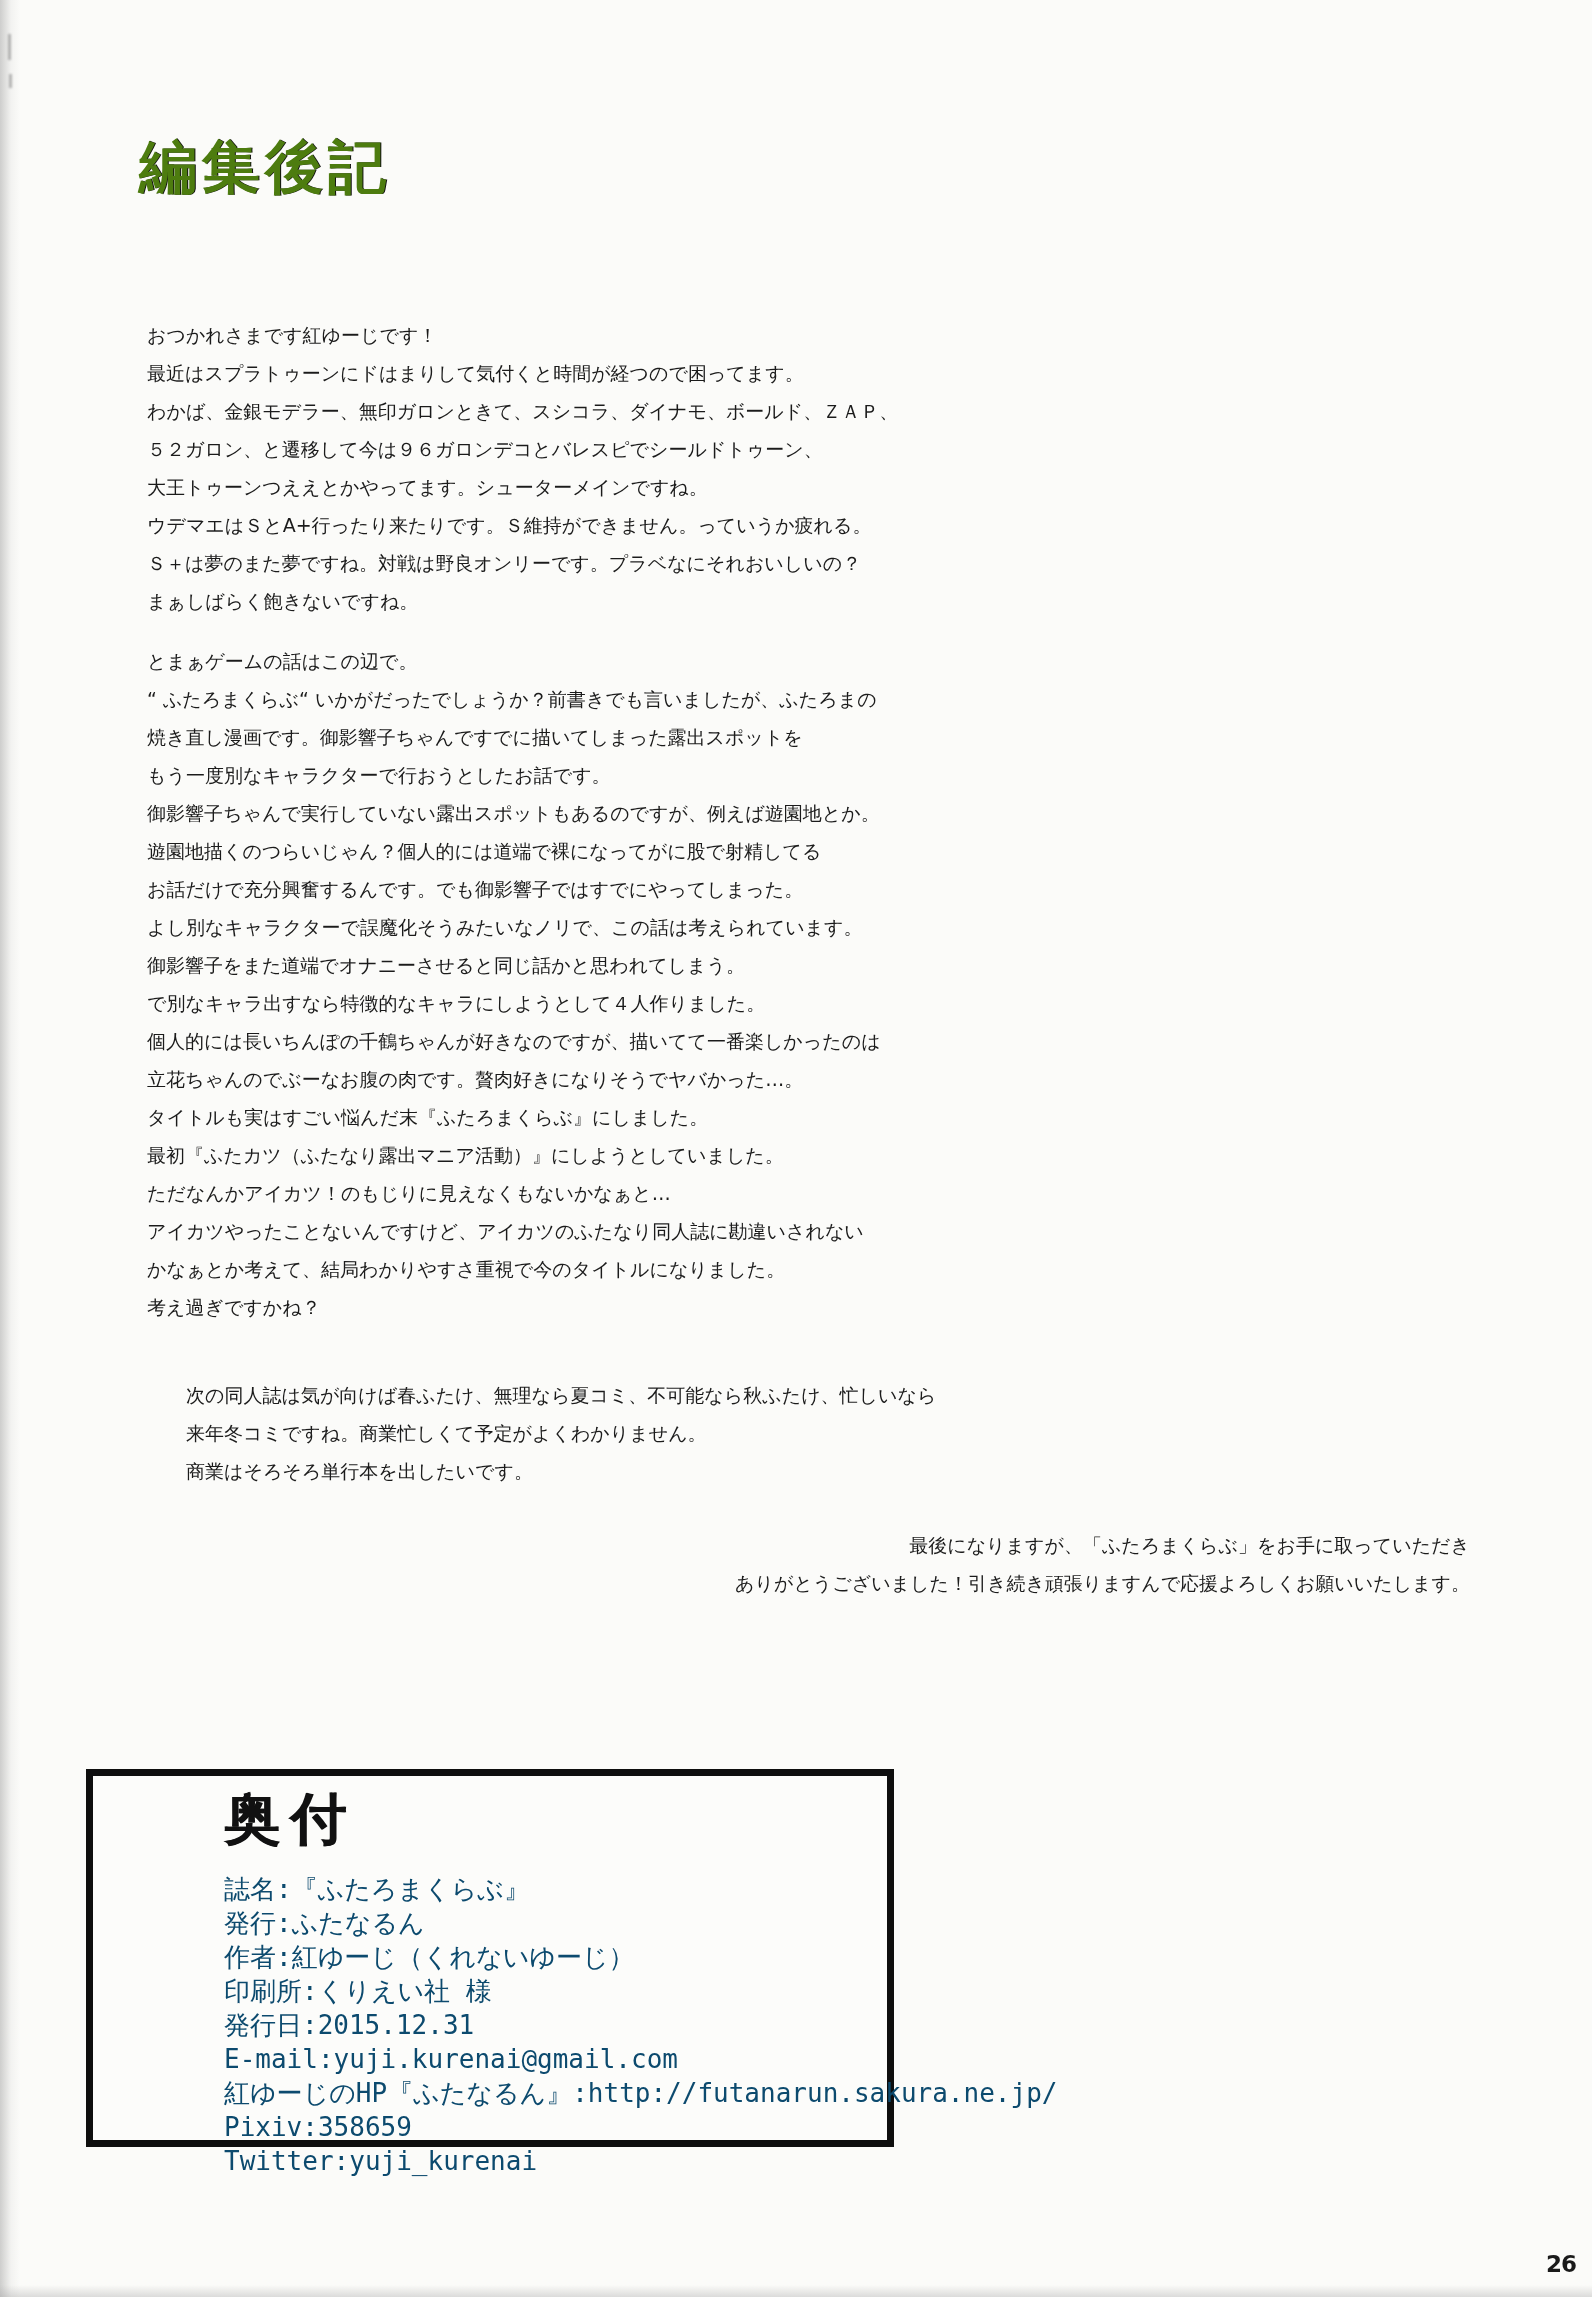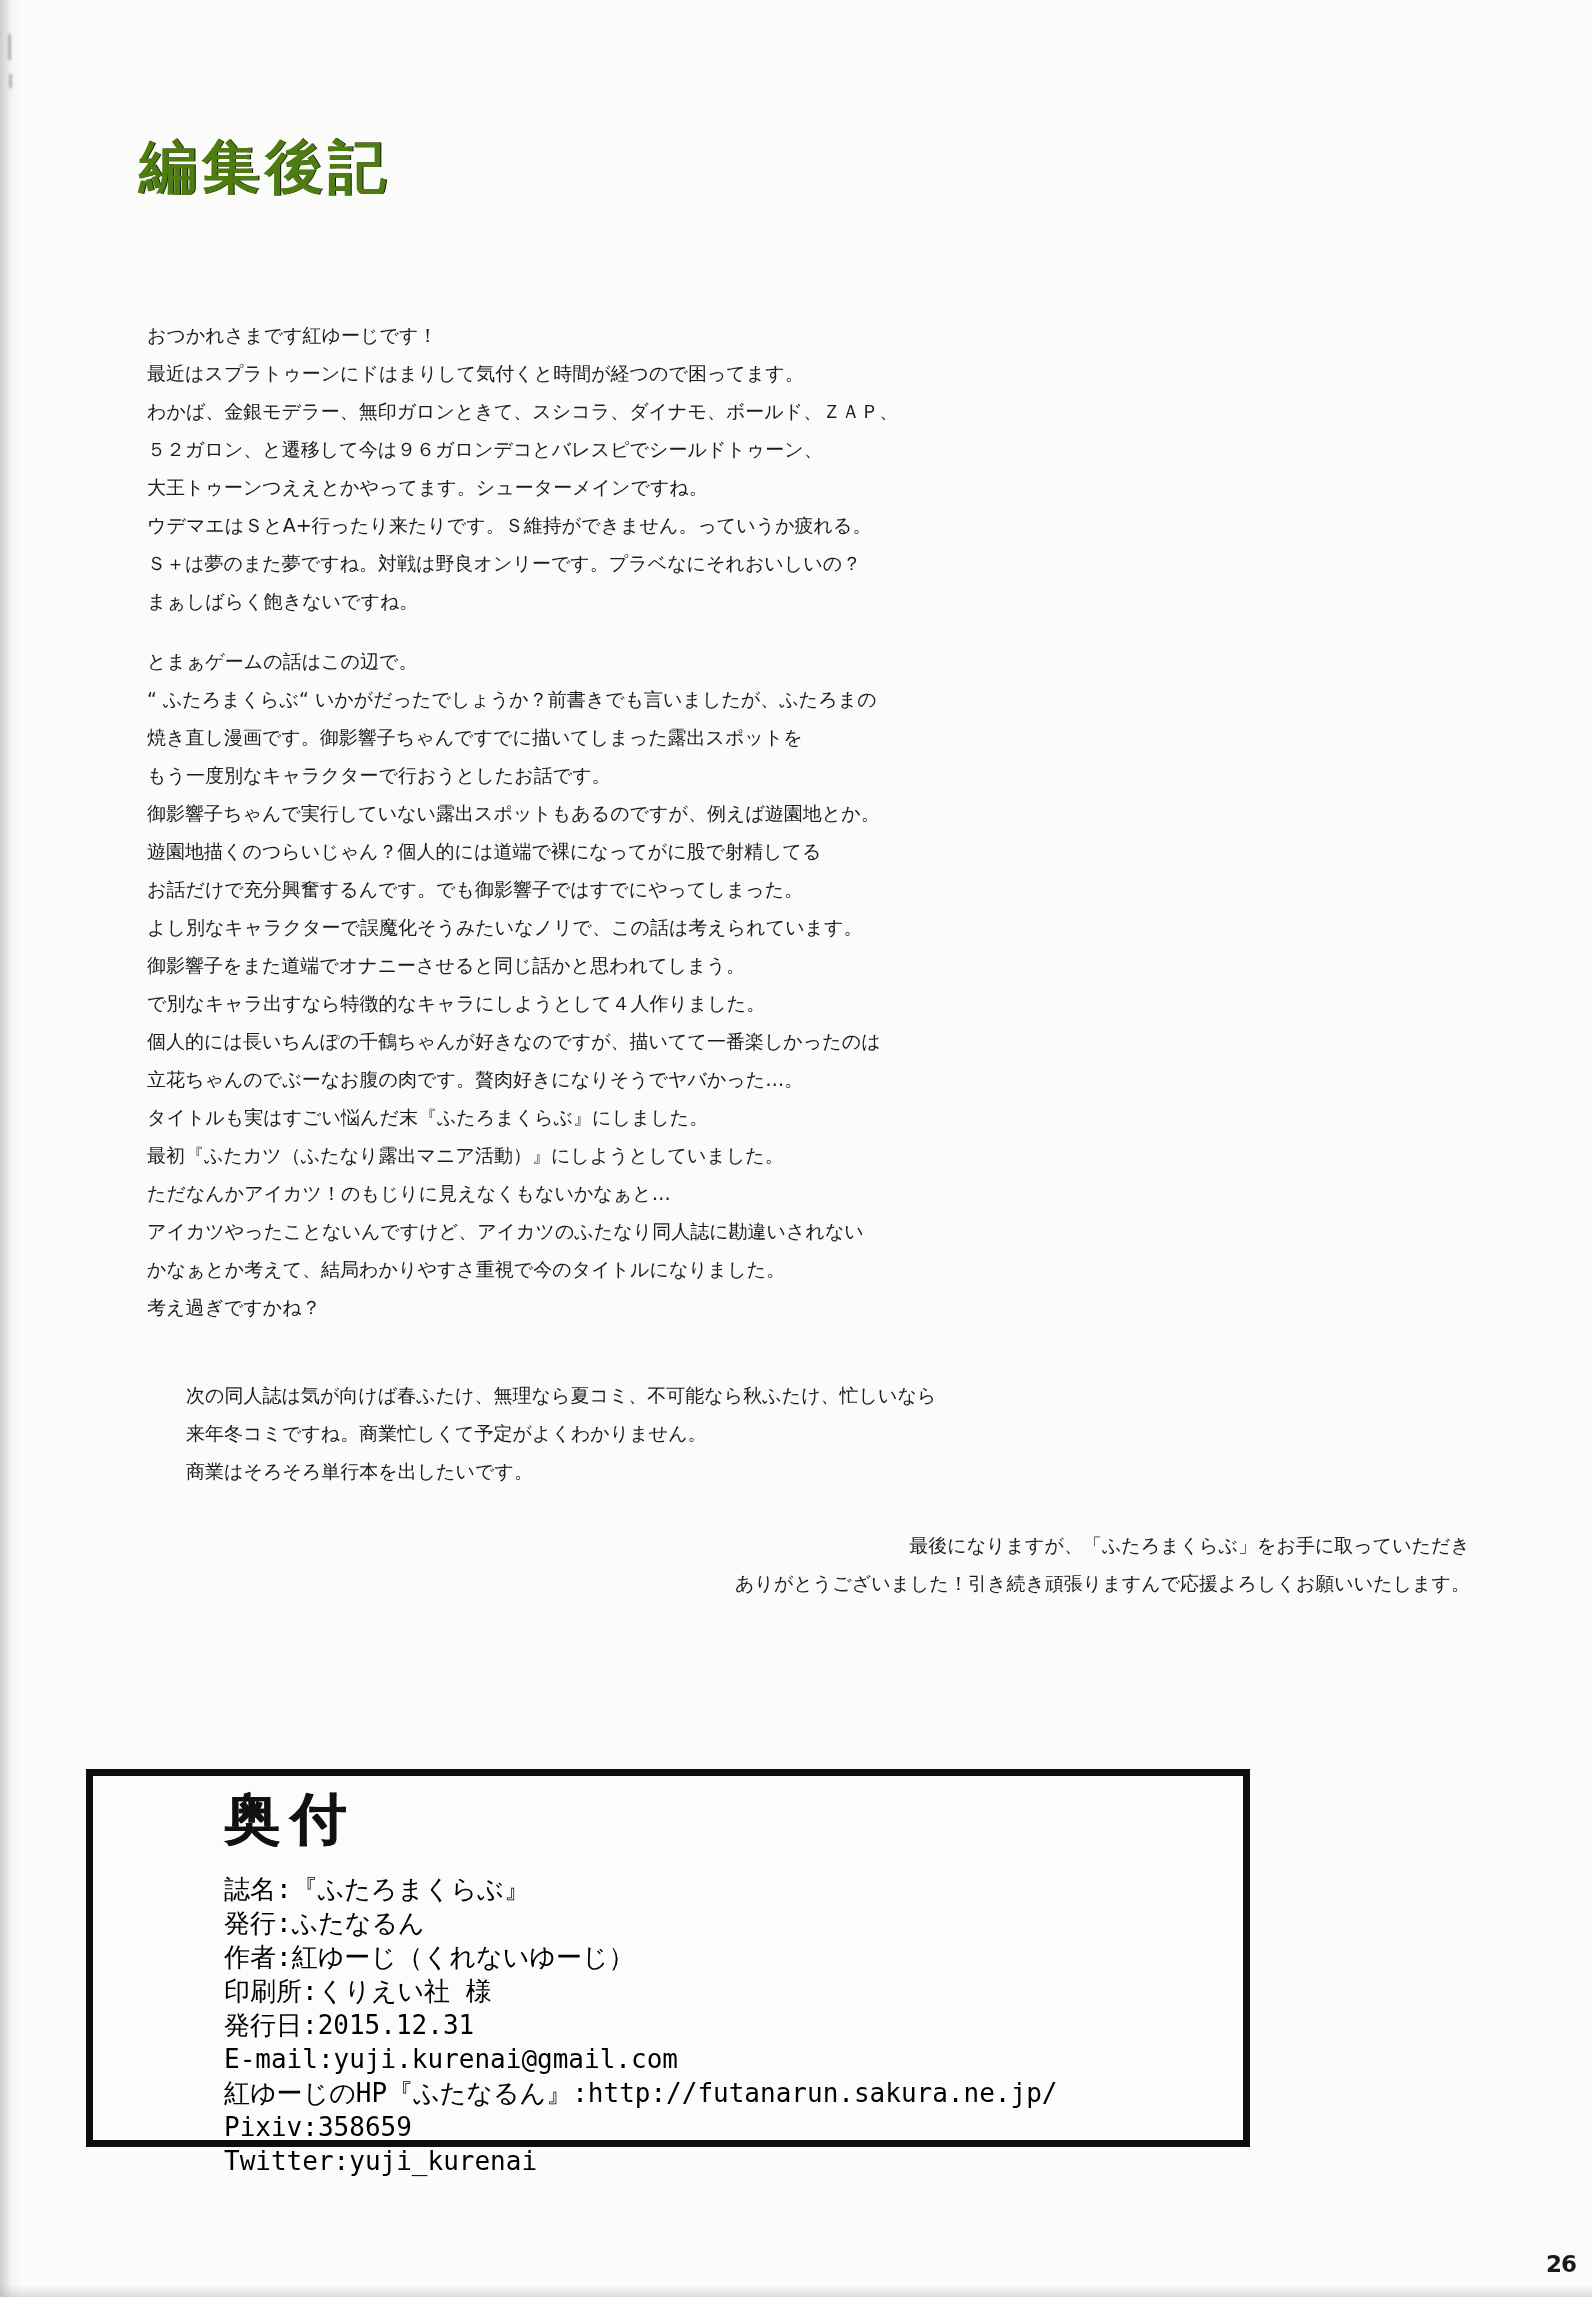--- a/index.html
+++ b/index.html
@@ -40,36 +40,36 @@
     color:#1b1b1b;
   }
   .paragraph{margin:0;}
   .paragraph:nth-child(2){margin-top:22px;}
   .paragraph:nth-child(3){margin-top:50px;margin-left:39px;}
   .paragraph:nth-child(4){margin-top:36px;text-align:right;}
   .line{white-space:nowrap;}
 
   .colophon{
     position:absolute;left:86px;top:1769px;
-    width:1164px;height:378px;
+    width:808px;height:378px;
     border:7px solid #0e0e0e;
     box-sizing:border-box;
     background:#fcfcfa;
   }
   .colophon-heading{
     margin:6px 0 0 131px;
     font-size:56px;font-weight:900;letter-spacing:10px;
     color:#111;
     text-shadow:1px 0 0 #111;
   }
   .colophon-lines{
     margin:14px 0 0 131px;
     font-size:26px;line-height:34px;
     font-family:"DejaVu Sans Mono","DejaVu Sans",monospace;
-    color:#000000;
+    color:#0c4a6e;
   }
 
   .page-number{
     position:absolute;right:16px;bottom:20px;
     font-size:23px;font-weight:700;letter-spacing:-1px;
     color:#1a1a1a;
   }
 </style>
 </head>
 <body>

